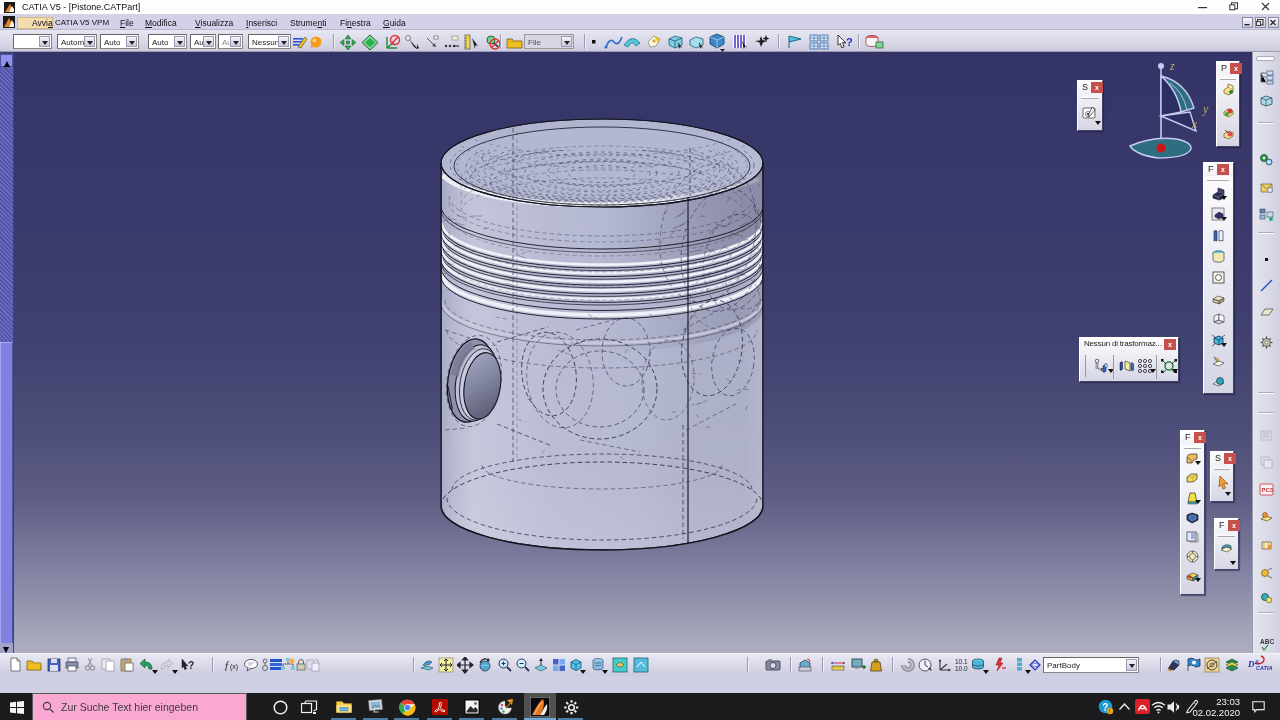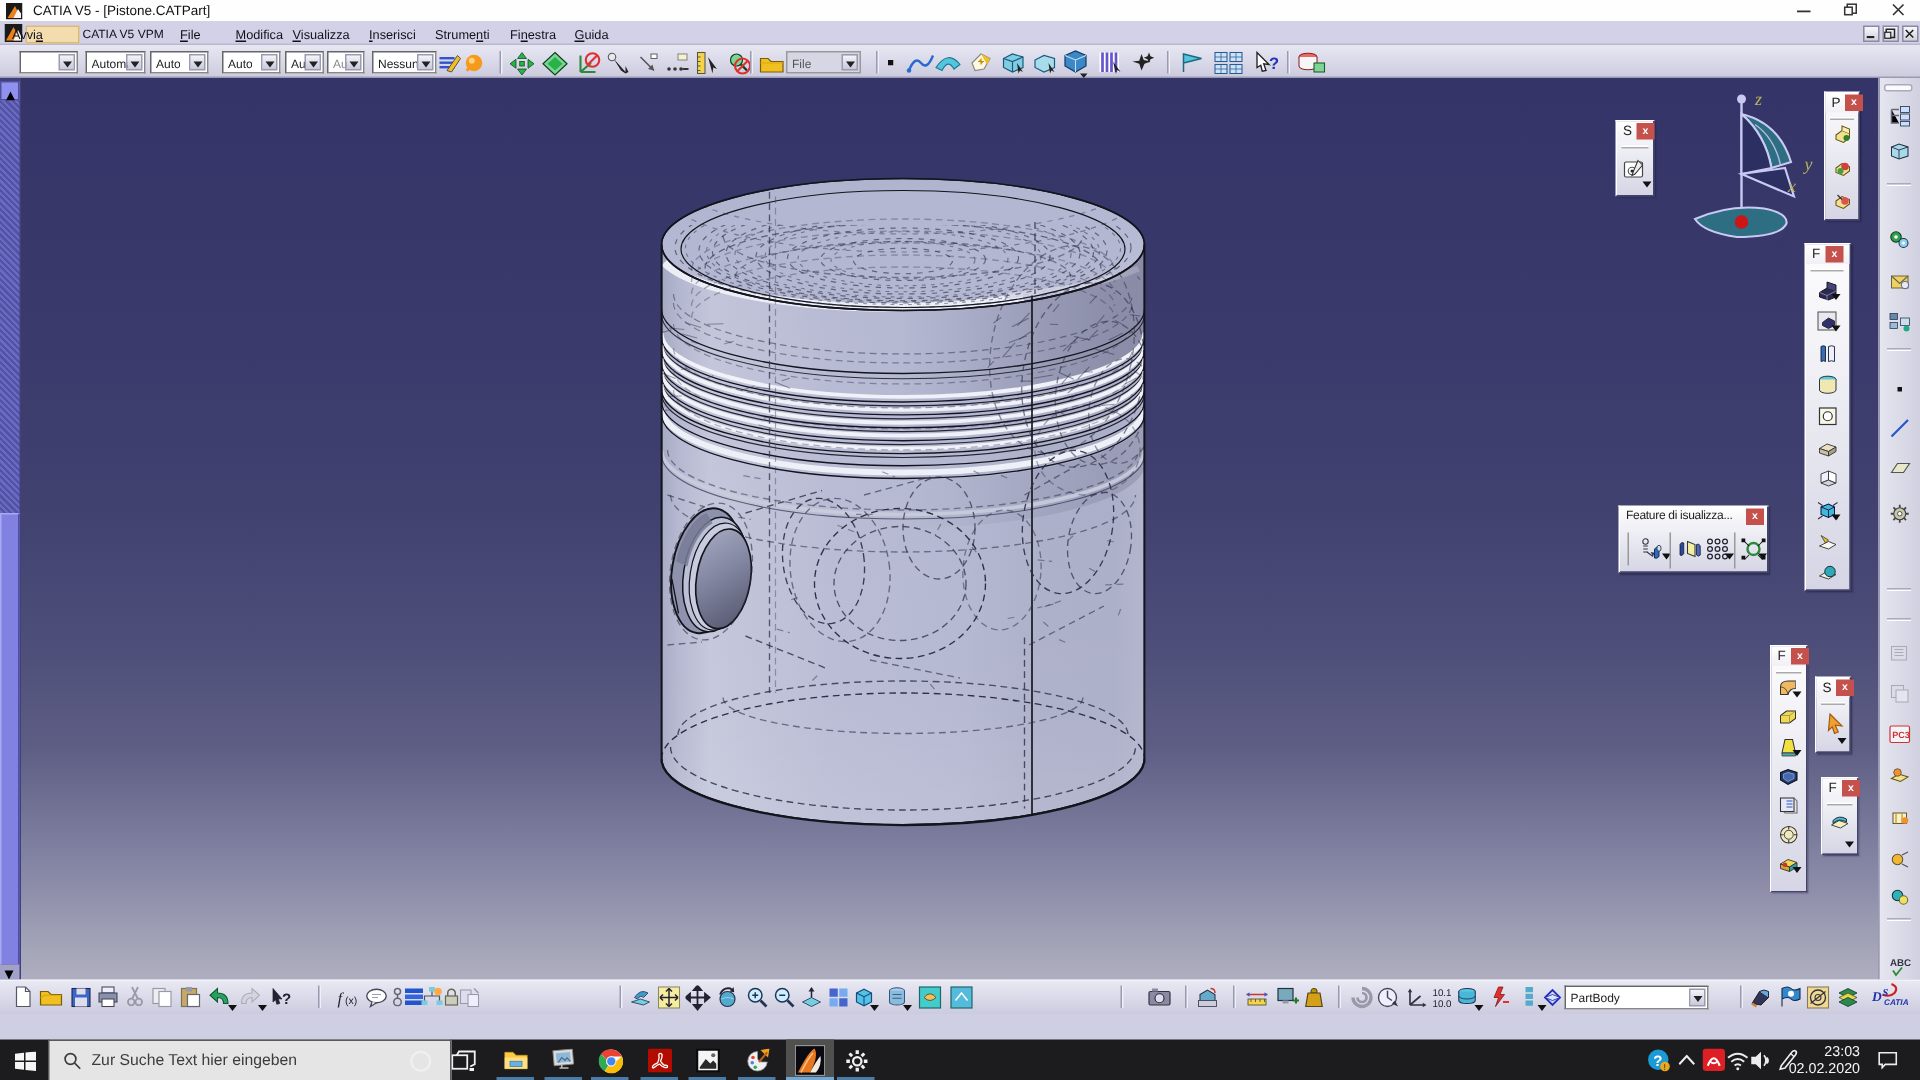--- a/index.html
+++ b/index.html
@@ -40,21 +40,21 @@
 .ftb .grip{position:absolute;height:2px;background:#fff;border-bottom:1px solid #aaa;}
 
 #btoolbar{left:0;top:653px;width:1280px;height:23px;background:linear-gradient(#e9e9f4,#cbcbde);border-top:1px solid #f2f2f8;}
 
 #statusbar{left:0;top:676px;width:1280px;height:17px;background:#d2d1e7;font-size:8.5px;color:#222;}
 #statusbar .msg{position:absolute;left:6px;top:3px;}
 #stinput{position:absolute;left:1035px;top:1px;width:207px;height:12px;background:#fff;border:1px solid #888;}
 .stbtn{position:absolute;top:1px;width:14px;height:12px;background:#d8d8e6;border:1px solid #999;}
 
 #taskbar{left:0;top:693px;width:1280px;height:27px;background:#1c1c1f;}
-#search{position:absolute;left:32px;top:0px;width:269px;height:27px;background:#e5e5e5;border:1px solid #5a5a5a;border-bottom:none;font-size:10.5px;color:#3c3c3c;}
+#search{position:absolute;left:32px;top:0px;width:215px;height:27px;background:#f9a8d4;border:1px solid #5a5a5a;border-bottom:none;font-size:10.5px;color:#3c3c3c;}
 .tline{position:absolute;top:24.5px;height:2.5px;background:#76b9ed;}
 svg{display:block;}
 .icon{position:absolute;}
 </style>
 </head>
 <body>
 <div id="root">
   <div id="titlebar" class="abs">
     <svg class="abs" style="left:4px;top:2px" width="11" height="11">
         <rect width="11" height="11" fill="#1a1a1a"></rect>
@@ -69,24 +69,24 @@
       <path d="M66 3 L73 10 M73 3 L66 10" stroke="#333" stroke-width="1.1"></path>
     </svg>
   </div>
   <div id="menubar" class="abs">
     <svg class="abs" style="left:3px;top:2px" width="12" height="12">
         <rect width="12" height="12" fill="#1a1a1a"></rect>
         <path d="M1 11 L6 2 L11 11 Z" fill="#e8821e"></path>
         <path d="M6 11 L9 4 L11 8 L11 11 Z" fill="#f5f5f5"></path>
       </svg>
     <span style="left:17px;top:3px;width:36px;height:12px;background:#f3ddae;border:1px solid #d8b880;"></span>
-    <span style="left:8px">Avvi<u>a</u></span>
+    <span style="left:32px">Avvi<u>a</u></span>
     <span style="left:55px;font-size:8px">CATIA V5 VPM</span>
     <span style="left:120px"><u>F</u>ile</span>
-    <span style="left:157px"><u>M</u>odifica</span>
+    <span style="left:145px"><u>M</u>odifica</span>
     <span style="left:195px"><u>V</u>isualizza</span>
     <span style="left:246px"><u>I</u>nserisci</span>
     <span style="left:290px">Strume<u>n</u>ti</span>
     <span style="left:340px">Fi<u>n</u>estra</span>
     <span style="left:383px"><u>G</u>uida</span>
       <span style="left:1242px;top:3px;width:11px;height:11px;background:linear-gradient(#f8f8fc,#d0d0de);border:1px solid #8a8aa0;"></span>
 <span style="left:1255px;top:3px;width:11px;height:11px;background:linear-gradient(#f8f8fc,#d0d0de);border:1px solid #8a8aa0;"></span>
 <span style="left:1268px;top:3px;width:11px;height:11px;background:linear-gradient(#f8f8fc,#d0d0de);border:1px solid #8a8aa0;"></span>
 <svg class="abs" style="left:1242px;top:3px" width="38" height="11" viewBox="0 0 38 11">
         <rect x="2.5" y="7" width="5" height="1.4" fill="#222"></rect>
@@ -675,21 +675,21 @@
           <path d="M2 10 L8 7 L13 9 L8 12 Z" fill="#f8f8f0" stroke="#333" stroke-width="0.6"></path>
           <path d="M3 3 L8 6 L6 8 Z" fill="#f0b820" stroke="#333" stroke-width="0.5"></path>
         </svg>
         <svg class="icon" style="left:7px;top:212px" width="15" height="15" viewBox="0 0 15 15">
           <path d="M2 9 L7 6 L13 8 L8 11 Z" fill="#f0f0d8" stroke="#333" stroke-width="0.6"></path>
           <circle cx="9" cy="6" r="3.5" fill="#30a8b8" stroke="#123" stroke-width="0.6"></circle>
         </svg>
       </div>
       <div class="ftb abs" style="left:1079px;top:285px;width:100px;height:45px">
         <div class="hd">
-          <span class="t" style="max-width:78px;font-size:8px;letter-spacing:-0.2px">Feature di isualizza...</span>
+          <span class="t" style="max-width:78px;font-size:8px;letter-spacing:-0.2px">Nessun di trasformaz...</span>
         </div>
         <div class="x" style="left:84px">x</div>
         <div class="abs" style="left:5px;top:17px;width:1px;height:22px;background:#999"></div>
         <svg class="icon" style="left:12px;top:20px" width="18" height="16" viewBox="0 0 18 16">
           <circle cx="5" cy="3" r="1.8" fill="none" stroke="#334" stroke-width="0.7"></circle>
           <path d="M3.5 6 h3 M3.5 8 h3 M3.5 10 h3" stroke="#334" stroke-width="0.8"></path>
           <path d="M6 10 L10 13" stroke="#334" stroke-width="0.7"></path>
           <path d="M10 13 l-1.5-3 2.5 0.5 Z" fill="#334"></path>
           <path d="M11 8 a3 4 0 0 1 3 -1 l0 6 a3 4 0 0 1 -3 1 Z" fill="#2a6ad0" stroke="#123" stroke-width="0.6"></path>
           <ellipse cx="14" cy="7.5" rx="1.4" ry="2" fill="#cde" stroke="#123" stroke-width="0.5"></ellipse>

